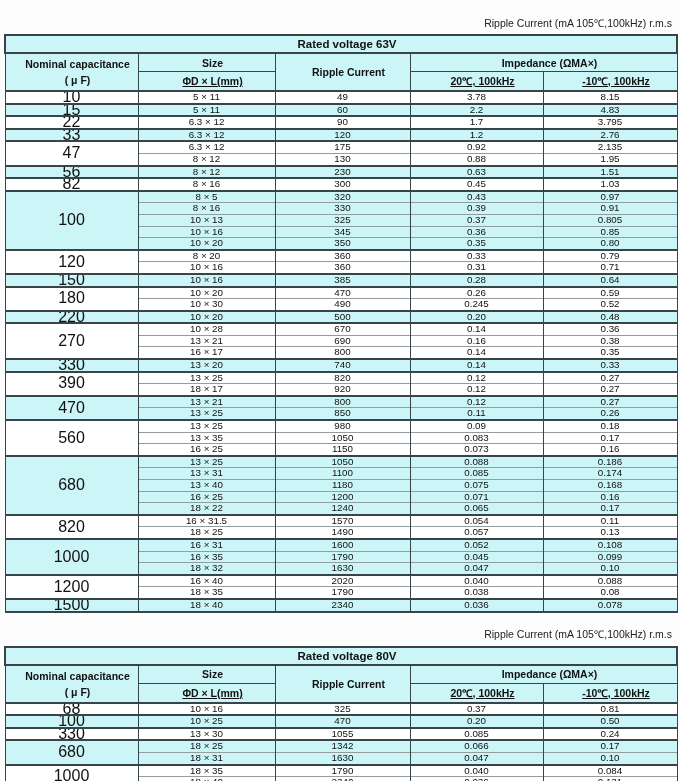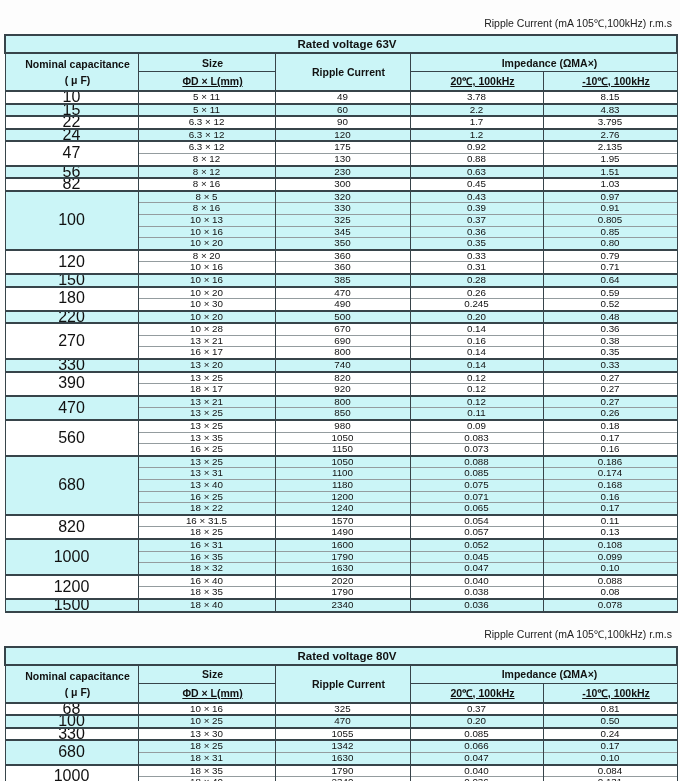--- a/index.html
+++ b/index.html
@@ -108,21 +108,21 @@
           <td>4.83</td>
         </tr>
         <tr class="group-start">
           <td rowspan="1" class="cap-cell">22</td>
           <td>6.3 × 12</td>
           <td>90</td>
           <td>1.7</td>
           <td>3.795</td>
         </tr>
         <tr class="cyan group-start">
-          <td rowspan="1" class="cap-cell">24</td>
+          <td rowspan="1" class="cap-cell">33</td>
           <td>6.3 × 12</td>
           <td>120</td>
           <td>1.2</td>
           <td>2.76</td>
         </tr>
         <tr class="group-start">
           <td rowspan="2" class="cap-cell">47</td>
           <td>6.3 × 12</td>
           <td>175</td>
           <td>0.92</td>

